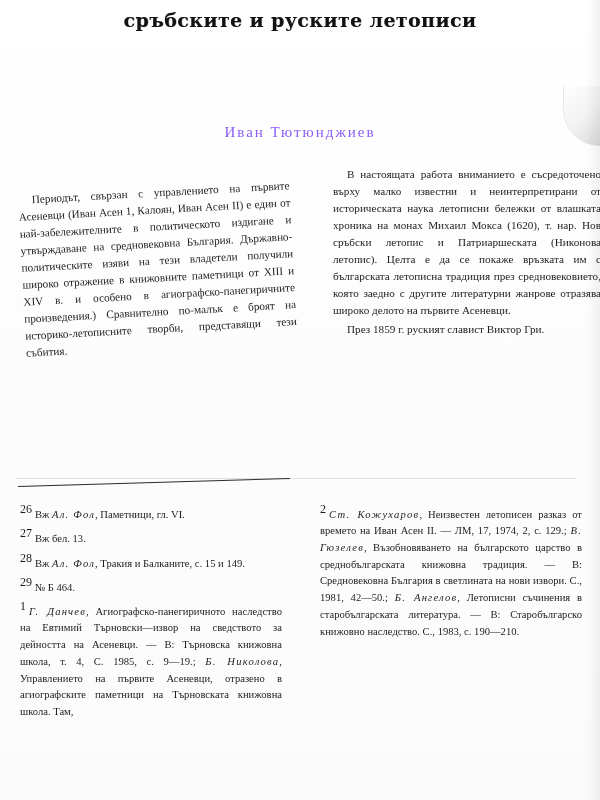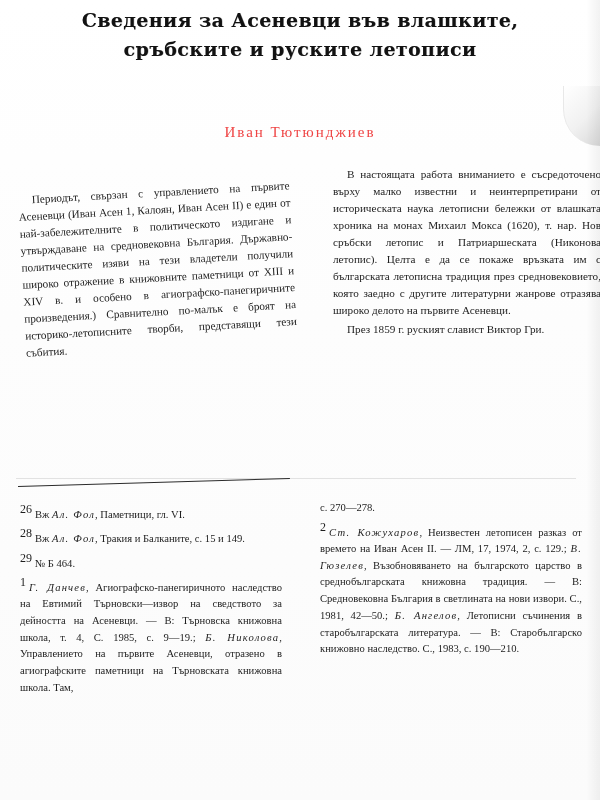--- a/index.html
+++ b/index.html
@@ -50,21 +50,21 @@
 
   .author {
     position: absolute;
     top: 124px;
     left: 0;
     width: 600px;
     text-align: center;
     font-family: "Liberation Serif", serif;
     font-size: 15px;
     letter-spacing: 2px;
-    color: #ef4444;
+    color: #8b5cf6;
   }
 
   
   .body-cols {
     position: absolute;
     top: 166px;
     left: 0;
     width: 600px;
     height: 270px;
   }
@@ -171,21 +171,20 @@
 </style>
 </head>
 <body>
 
 <div class="page">
 
   <div class="corner"></div>
   <div class="edge-shadow"></div>
 
   <div class="title-block">
-    <div class="title-line">Сведения за Асеневци във влашките,</div>
     <div class="title-line">сръбските и руските летописи</div>
   </div>
 
   <div class="author">Иван Тютюнджиев</div>
 
   <div class="body-cols">
     <div class="col col-left">
       <p>Периодът, свързан с управлението на първите Асеневци (Иван Асен 1, Калоян, Иван Асен II) е един от най-забележителните в политическото издигане и утвърждаване на средновековна България. Държавно-политическите изяви на тези владетели получили широко отражение в книжовните паметници от XIII и XIV в. и особено в агиографско-панегиричните произведения.) Сравнително по-малък е броят на историко-летописните творби, представящи тези събития.</p>
     </div>
     <div class="col col-right">
@@ -193,23 +192,23 @@
       <p>През 1859 г. руският славист Виктор Гри.</p>
     </div>
   </div>
 
   <div class="rule-thin"></div>
   <div class="rule"></div>
 
   <div class="notes">
     <div class="notes-col notes-left">
         <p class="note"><span class="marker">26</span><span>Вж </span><span class="it sp">Ал. Фол</span><span>, Паметници, гл. VI.</span></p>
+        <p class="note"><span class="marker">27</span><span>Вж бел. 13.</span></p>
         <p class="note"><span class="marker">28</span><span>Вж </span><span class="it sp">Ал. Фол</span><span>, Тракия и Балканите, с. 15 и 149.</span></p>
         <p class="note"><span class="marker">29</span><span>№ Б 464.</span></p>
         <p class="note"><span class="marker">1</span><span class="it sp">Г. Данчев</span><span>, Агиографско-панегиричното наследство на Евтимий Търновски—извор на сведството за дейността на Асеневци. — В: Търновска книжовна школа, т. 4, С. 1985, с. 9—19.; </span><span class="it sp">Б. Николова</span><span>, Управлението на първите Асеневци, отразено в агиографските паметници на Търновската книжовна школа. Там,</span></p>
       </div>
     <div class="notes-col notes-right">
-        <p class="note"><span>с. 270—278.</span></p>
         <p class="note"><span class="marker">2</span><span class="it sp">Ст. Кожухаров</span><span>, Неизвестен летописен разказ от времето на Иван Асен II. — ЛМ, 17, 1974, 2, с. 129.; </span><span class="it sp">В. Гюзелев</span><span>, Възобновяването на българското царство в средно­българската книжовна традиция. — В: Средновековна България в светлината на нови извори. С., 1981, 42—50.; </span><span class="it sp">Б. Ангелов</span><span>, Летописни съчинения в старобългарската литература. — В: Старобългарско книжовно наследство. С., 1983, с. 190—210.</span></p>
       </div>
   </div>
 
 </div>
 
 </body></html>

